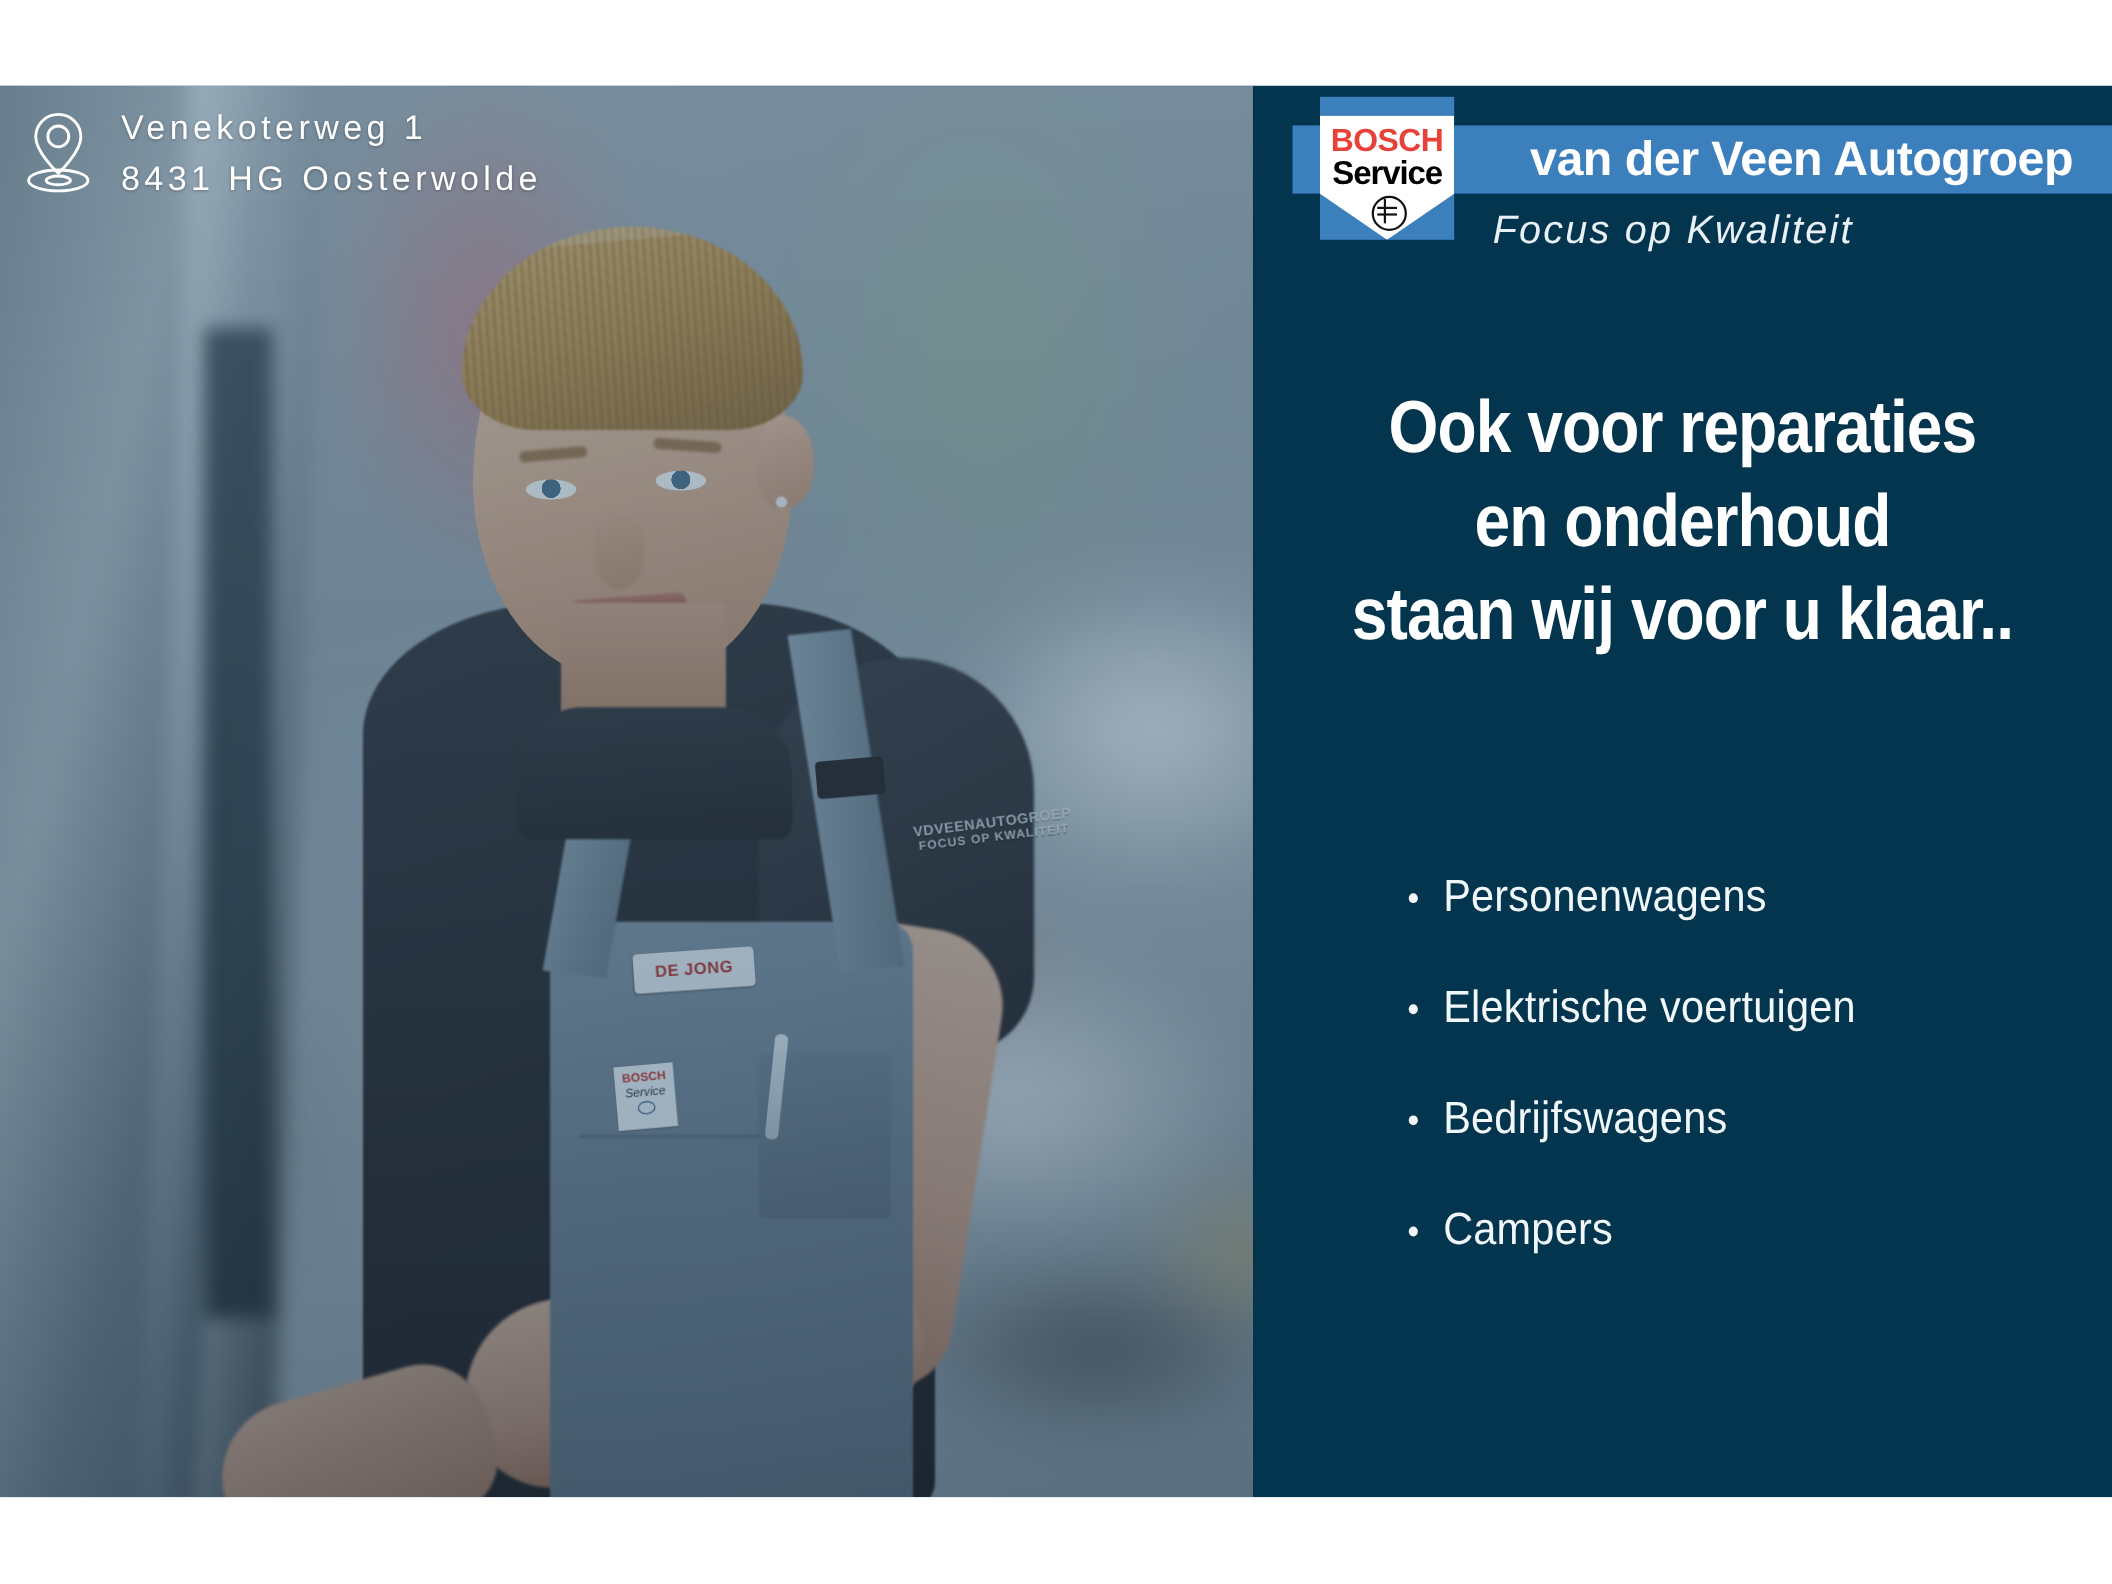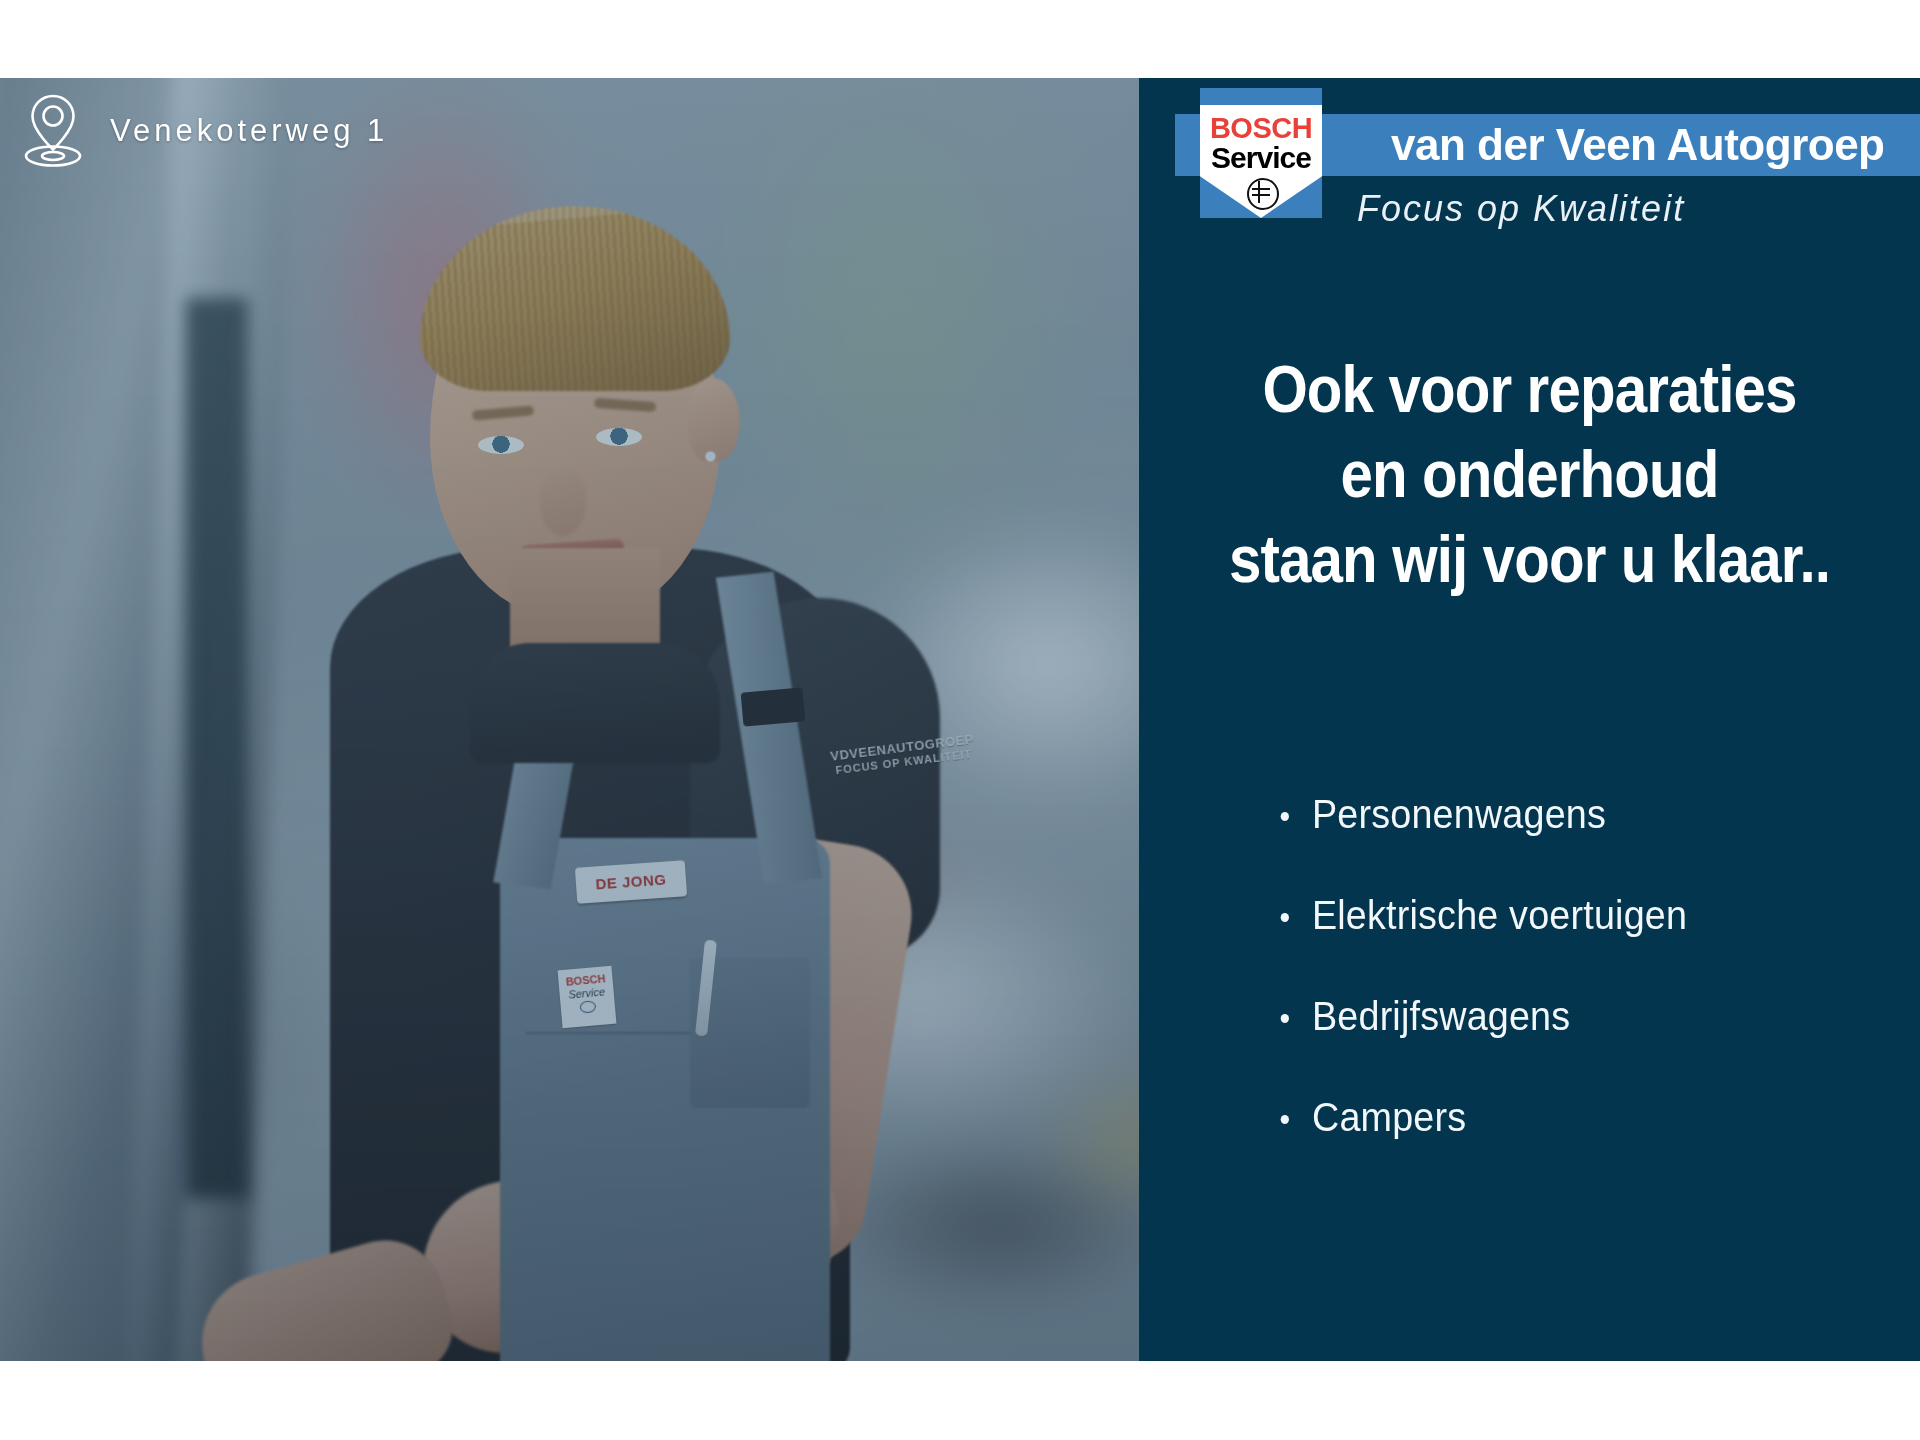--- a/index.html
+++ b/index.html
@@ -566,20 +566,21 @@
         <span class="pin-icon">
           <svg viewBox="0 0 62 78" width="62" height="78" fill="none" stroke="#ffffff" stroke-width="2.6">
             <path d="M31 4C19.5 4 10.5 13 10.5 24.5c0 14 20.5 33 20.5 33s20.5-19 20.5-33C51.5 13 42.5 4 31 4z"></path>
             <circle cx="31" cy="24" r="9.5"></circle>
             <ellipse cx="31" cy="64" rx="27" ry="9.5"></ellipse>
             <ellipse cx="31" cy="64" rx="11" ry="4"></ellipse>
           </svg>
         </span>
         <div class="address-lines">
           <div>Venekoterweg 1</div>
+          <div>8431 HG Oosterwolde</div>
         </div>
       </div>
     </div>
 
     <div class="info-pane">
 
       <div class="brand-row">
         <div class="brand-bar"></div>
 
         <div class="bosch-logo">

